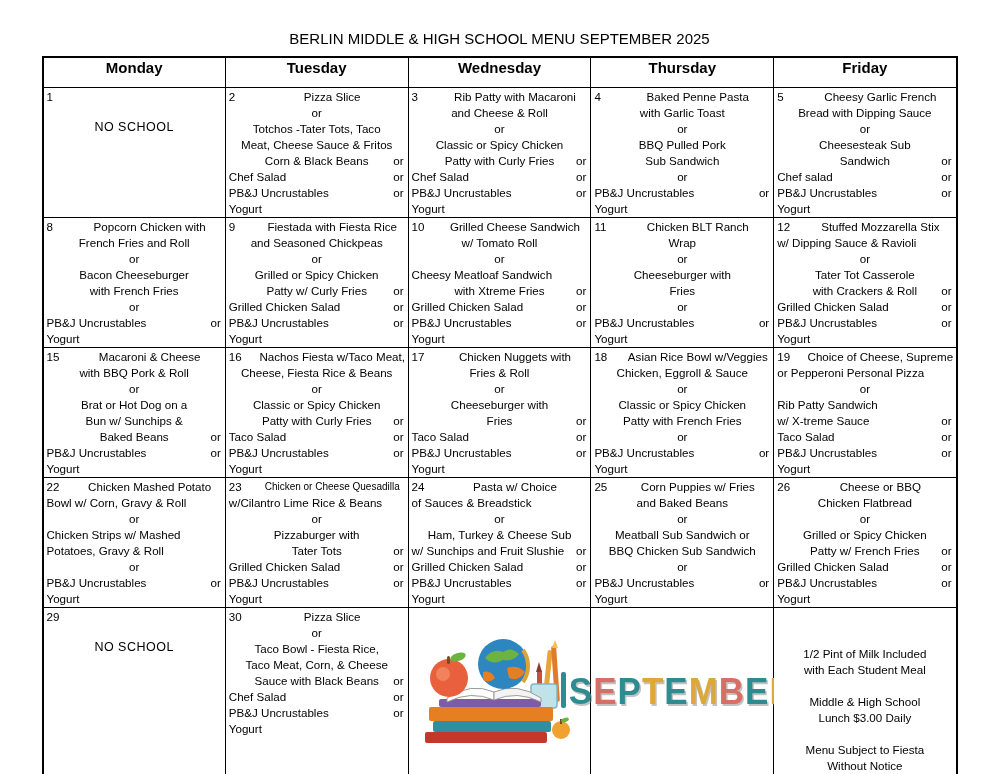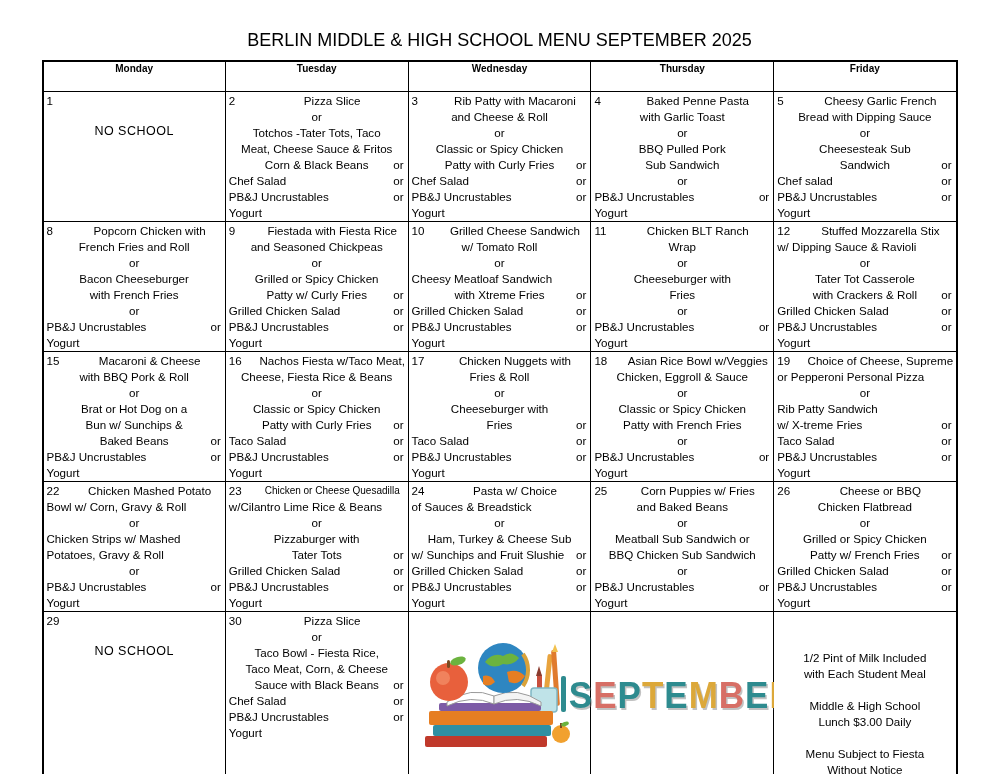--- a/index.html
+++ b/index.html
@@ -7,35 +7,35 @@
   body {
     width: 999px; height: 774px;
     background: #ffffff;
     font-family: "Liberation Sans", sans-serif;
     color: #000;
   }
   .page { width: 999px; height: 774px; overflow: hidden; }
   h1.title {
     margin: 30px 0 9px 0;
     text-align: center;
-    font-size: 18px;
+    font-size: 15px;
     font-weight: 500;
     letter-spacing: 0px;
   }
   table.menu-table {
     border-collapse: collapse;
     table-layout: fixed;
     width: 916px;
     margin: 0 auto;
     border: 2px solid #000;
   }
   th, td { border: 1px solid #000; vertical-align: top; background: #fff; }
   th {
     height: 30px;
-    font-size: 10px;
+    font-size: 15px;
     font-weight: bold;
     padding: 1px 0;
     text-align: center;
   }
   td {
     height: 128px;
     position: relative;
     padding: 0;
     font-size: 11.6px;
   }
@@ -281,21 +281,21 @@
               <div class="ln l"><span class="txt">Yogurt</span></div>
             </div>
           </td>
           <td>
             <span class="daynum">19</span>
             <div class="lines menu">
               <div class="ln c"><span class="txt">Choice of Cheese, Supreme</span></div>
               <div class="ln l"><span class="txt">or Pepperoni Personal Pizza</span></div>
               <div class="ln c"><span class="txt">or</span></div>
               <div class="ln l"><span class="txt">Rib Patty Sandwich</span></div>
-              <div class="ln l"><span class="txt">w/ X-treme Fries</span><span class="or">or</span></div>
+              <div class="ln l"><span class="txt">w/ X-treme Sauce</span><span class="or">or</span></div>
               <div class="ln l"><span class="txt">Taco Salad</span><span class="or">or</span></div>
               <div class="ln l"><span class="txt">PB&amp;J Uncrustables</span><span class="or">or</span></div>
               <div class="ln l"><span class="txt">Yogurt</span></div>
             </div>
           </td>
         </tr>
         <tr>
           <td>
             <span class="daynum">22</span>
             <div class="lines menu">

